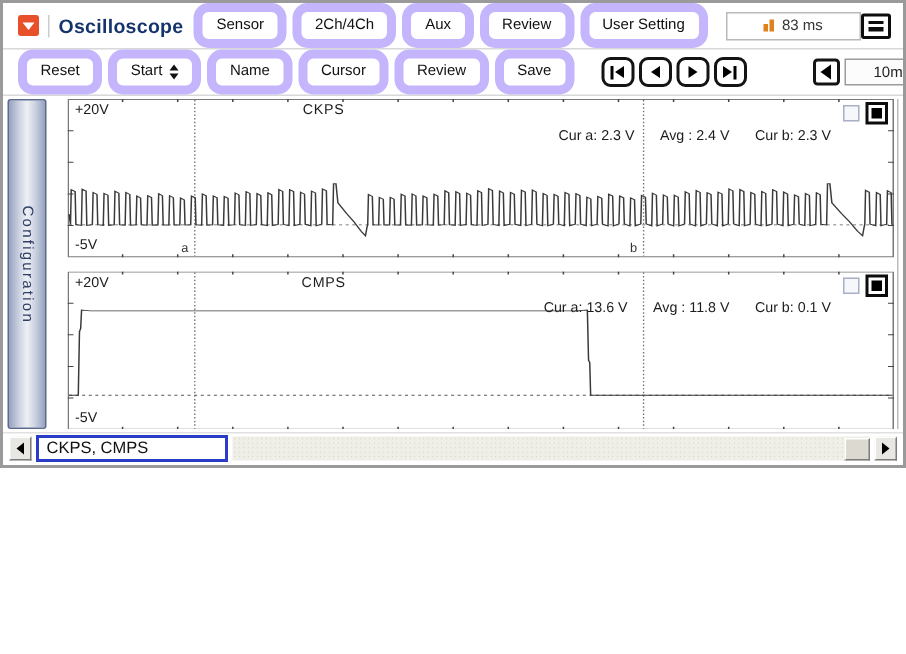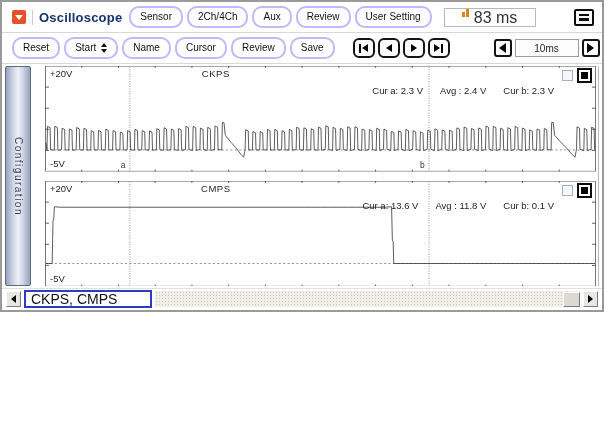--- a/index.html
+++ b/index.html
@@ -6,26 +6,26 @@
   html,body{width:604px;height:436px;background:#fff;}
   body{font-family:"Liberation Sans",sans-serif;color:#111;}
   .window{width:604px;height:312px;border:2px solid #9a9a9a;background:#fff;display:flex;flex-direction:column;overflow:hidden;}
 
   
   .tb{display:flex;align-items:center;flex:0 0 31px;padding:0 8px 0 10px;border-bottom:1px solid #d8d8d8;}
   .app-icon{width:14px;height:14px;background:#e8502a;border-radius:2px;display:flex;align-items:center;justify-content:center;flex:0 0 auto;}
   .app-icon i{width:0;height:0;border-left:4px solid transparent;border-right:4px solid transparent;border-top:5px solid #fff;}
   .vdiv{width:1px;height:15px;background:#ccc;margin:0 6px;}
   .title{font-size:13px;font-weight:bold;color:#16346c;margin-right:7px;letter-spacing:.2px;}
-  .btn{border:2px solid #c4b5fd;border-radius:10px;background:#fff;font-size:10px;line-height:1;padding:4px 9px;margin-right:4px;white-space:nowrap;display:inline-flex;align-items:center;gap:5px;color:#111;cursor:default;}
+  .btn{border:6px solid #c4b5fd;border-radius:10px;background:#fff;font-size:10px;line-height:1;padding:4px 9px;margin-right:4px;white-space:nowrap;display:inline-flex;align-items:center;gap:5px;color:#111;cursor:default;}
   .spin{display:inline-flex;flex-direction:column;gap:2px;}
   .spin i{width:0;height:0;border-left:3.5px solid transparent;border-right:3.5px solid transparent;}
   .spin .up{border-bottom:4px solid #111;}
   .spin .dn{border-top:4px solid #111;}
-  .time-field{width:92px;height:19px;border:1px solid #b9b9b9;background:#fff;display:flex;align-items:flex-start;justify-content:center;gap:5px;font-size:16px;color:#333;margin-left:8px;}
+  .time-field{width:92px;height:19px;border:1px solid #b9b9b9;background:#fff;display:flex;align-items:center;justify-content:center;gap:5px;font-size:10px;color:#333;margin-left:8px;}
   .t-icon{display:inline-flex;align-items:flex-end;gap:1px;}
   .t-icon b{display:block;width:3px;background:#e0821c;}
   .t-icon .b1{height:5px;} .t-icon .b2{height:8px;}
   .spacer{flex:1;}
   .menu-btn{width:20px;height:17px;border:2px solid #0d0d0d;border-radius:2px;background:#fff;display:flex;flex-direction:column;align-items:center;justify-content:center;gap:2px;}
   .menu-btn b{display:block;width:10px;height:2.5px;background:#0d0d0d;}
 
   .navgrp{display:inline-flex;gap:3px;margin-left:14px;}
   .nbtn{width:22px;height:20px;border:2px solid #141414;border-radius:6px;background:#fff;display:flex;align-items:center;justify-content:center;gap:1px;}
   .tri-l{width:0;height:0;border-top:4.5px solid transparent;border-bottom:4.5px solid transparent;border-right:6px solid #000;}
@@ -55,21 +55,21 @@
   .cb{position:absolute;top:4px;right:23px;width:11px;height:11px;border:1px solid #a7b0c4;background:#f5f7fb;}
   .blackbtn{position:absolute;top:2px;right:4px;width:15px;height:15px;border:2px solid #0c0c0c;background:#fff;display:flex;align-items:center;justify-content:center;}
   .blackbtn span{width:7px;height:7px;background:#000;}
   .cursor-lab{bottom:2px;font-size:8.5px;color:#333;}
 
   
   .status{flex:0 0 21px;display:flex;align-items:center;gap:3px;padding:1px 4px 2px 4px;}
   .sb-btn{flex:0 0 15px;height:16px;background:#e9e7e1;border:1px solid;border-color:#fff #7c7c7c #7c7c7c #fff;display:flex;align-items:center;justify-content:center;}
   .sb-btn .tl{width:0;height:0;border-top:4px solid transparent;border-bottom:4px solid transparent;border-right:5px solid #000;}
   .sb-btn .tr{width:0;height:0;border-top:4px solid transparent;border-bottom:4px solid transparent;border-left:5px solid #000;}
-  .chan-tab{height:18px;border:2px solid #2b3cc8;background:#fff;font-size:14px;color:#111;padding:0 10px 0 5px;display:flex;align-items:center;min-width:128px;}
+  .chan-tab{height:18px;border:2px solid #2b3cc8;background:#fff;font-size:11px;color:#111;padding:0 10px 0 5px;display:flex;align-items:center;min-width:128px;}
   .track{flex:1;height:16px;background:#efeee7;background-image:radial-gradient(#c8c7be 26%,transparent 28%);background-size:3px 3px;display:flex;align-items:center;}
   .thumb{width:17px;height:15px;margin-left:auto;background:#dcd9d0;border:1px solid;border-color:#fff #7c7c7c #7c7c7c #fff;}
 </style>
 </head>
 <body>
 
 <div class="window">
 
   <div class="tb">
     <div class="app-icon">

